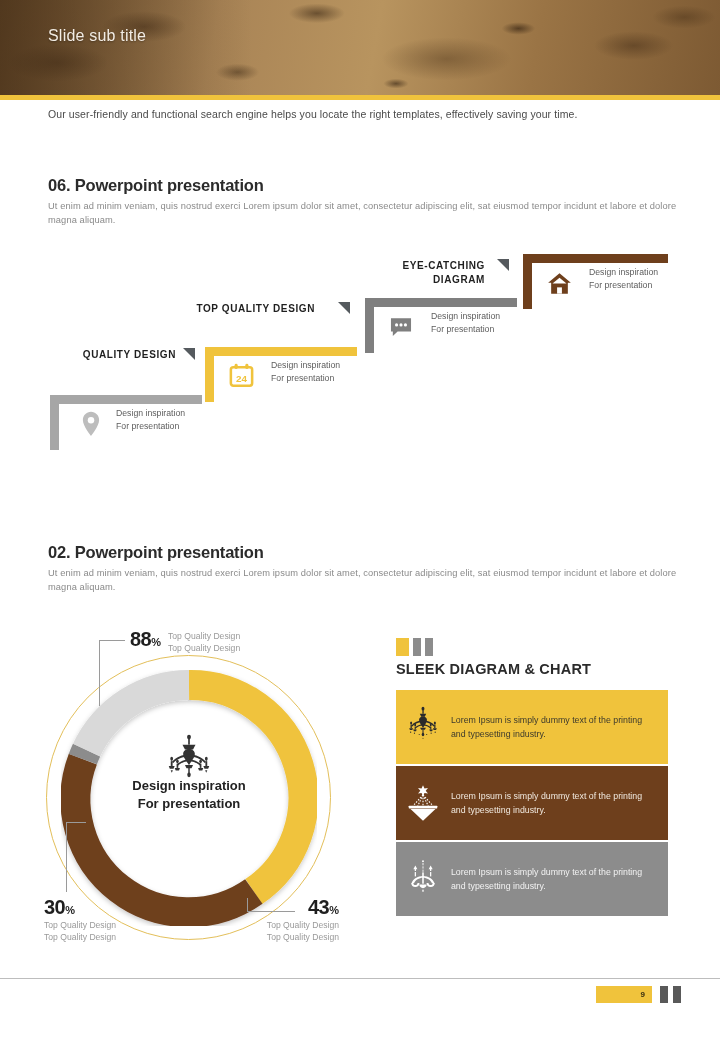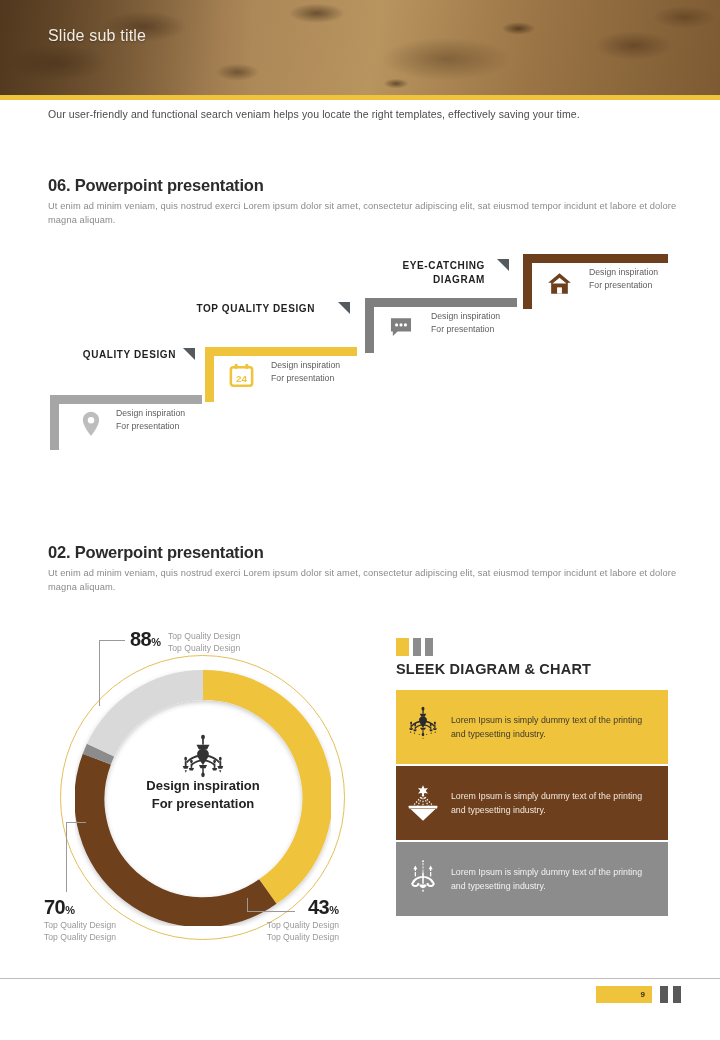--- a/index.html
+++ b/index.html
@@ -92,21 +92,21 @@
     border-top: 12px solid #555a5e;
     border-left: 12px solid transparent;
   }
   .step-icon { position: absolute; width: 30px; height: 30px; }
   .step-text {
     position: absolute; font-size: 8.7px; color: #5d5d5d;
     line-height: 1.5; width: 82px;
   }
 
   
-  .donut-wrap { position: absolute; left: 60px; top: 655px; width: 290px; height: 290px; }
+  .donut-wrap { position: absolute; left: 46px; top: 655px; width: 290px; height: 290px; }
   .donut-outline {
     position: absolute; left: 0; top: 0; width: 285px; height: 285px;
     border: 1px solid #e3bf5a; border-radius: 50%;
   }
   .donut-svg { position: absolute; left: 15px; top: 15px; }
   .donut-center {
     position: absolute; left: 68px; top: 122px; width: 150px;
     text-align: center; font-size: 13px; font-weight: bold; color: #222;
     line-height: 1.35;
   }
@@ -155,21 +155,21 @@
 
 <div class="header">
   <div class="header-texture"></div>
   <div class="header-vignette"></div>
   <div class="header-text">
     <div class="slide-subtitle">Slide sub title</div>
   </div>
 </div>
 <div class="header-rule"></div>
 
-<div class="intro">Our user-friendly and functional search veniam helps you locate the right templates, effectively saving your time.</div>
+<div class="intro">Our user-friendly and functional search engine helps you locate the right templates, effectively saving your time.</div>
 
 <div class="sec-title" id="sec1-title">06. Powerpoint presentation</div>
 <div class="sec-body" id="sec1-body">Ut enim ad minim veniam, quis nostrud exerci   Lorem ipsum dolor sit amet, consectetur adipiscing elit, sat eiusmod tempor incidunt et labore et dolore magna aliquam.</div>
 
 <div class="stairs">
 
   <div class="step" style="left:50px; top:145px;">
     <div class="bracket" style="width:152px;height:55px;">
       <div class="bar-top" style="width:152px; background:#a6a6a6;"></div>
       <div class="bar-left" style="height:55px; background:#a6a6a6;"></div>
@@ -303,21 +303,21 @@
       <div class="pct-sub">Top Quality Design</div>
       <div class="pct-sub">Top Quality Design</div>
     </div>
   </div>
 </div>
 
 <div class="leader" style="left:66px; top:822px; width:1px; height:70px;"></div>
 <div class="leader" style="left:66px; top:822px; width:20px; height:1px;"></div>
 <div class="lbl-70">
   <div>
-    <span class="pct-big">70</span><span class="pct-sm">%</span>
+    <span class="pct-big">30</span><span class="pct-sm">%</span>
   </div>
   <div class="pct-sub">Top Quality Design</div>
   <div class="pct-sub">Top Quality Design</div>
 </div>
 
 <div class="leader" style="left:247px; top:898px; width:1px; height:14px;"></div>
 <div class="leader" style="left:247px; top:911px; width:48px; height:1px;"></div>
 <div class="lbl-43" style="text-align:right; width:92px;">
   <div>
     <span class="pct-big">43</span><span class="pct-sm">%</span>

